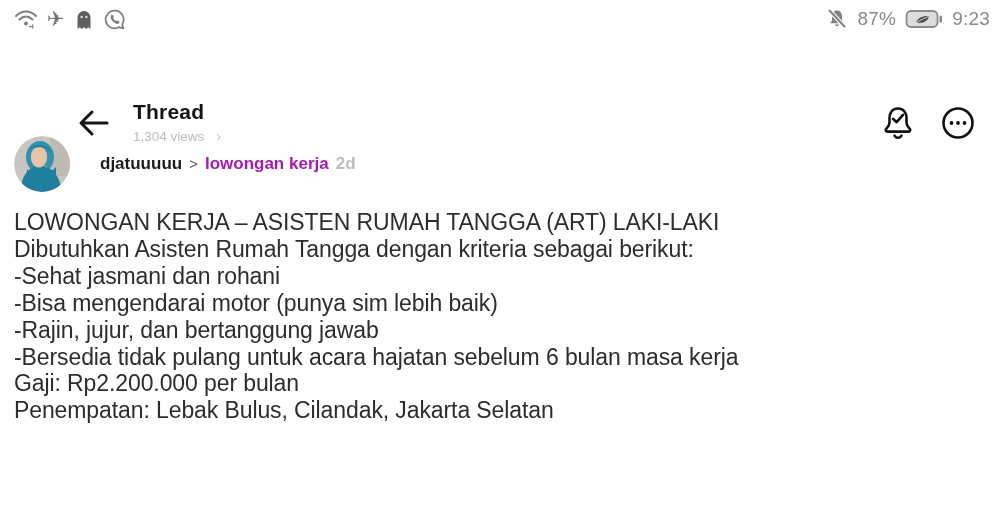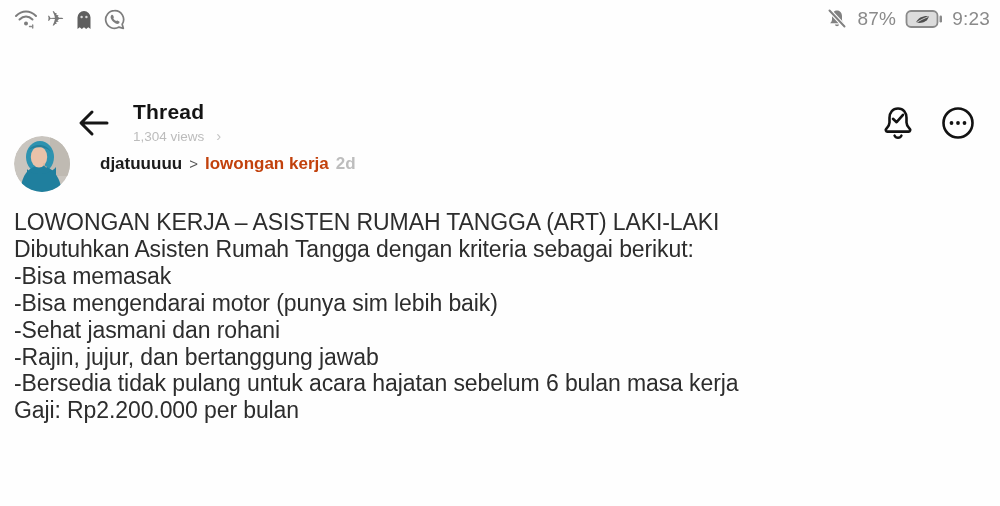--- a/index.html
+++ b/index.html
@@ -31,21 +31,21 @@
   .views-chevron { font-size:15px; color:#c4c4c4; transform:translateY(-1px); }
   .hdr-icons { position:absolute; right:24px; top:56px; display:flex; align-items:center; gap:24px; }
   .hdr-icon { width:36px; height:38px; cursor:pointer; }
 
   
   .author-row { position:absolute; left:14px; top:136px; display:flex; align-items:center; }
   .avatar { width:56px; height:56px; border-radius:50%; overflow:hidden; flex:0 0 auto; }
   .author-text { margin-left:15px; font-size:17px; display:flex; align-items:center; gap:7px; }
   .author-name { font-weight:700; color:#1c1c1c;margin-left:15px; }
   .author-sep { color:#555; font-size:15px; transform:translateY(-1px); }
-  .author-cat { font-weight:700; color:#c2410c; }
+  .author-cat { font-weight:700; color:#a21caf; }
   .author-age { color:#bdbdbd; font-weight:700; }
 
   
   .post-body {
     position:absolute; left:14px; top:209px; width:740px;
     font-size:23px; line-height:26.9px; color:#2d2d2d; letter-spacing:-0.1px;
   }
 </style>
 </head>
 <body>
@@ -148,21 +148,21 @@
       <span class="author-name">djatuuuuu</span>
       <span class="author-sep">&gt;</span>
       <span class="author-cat">lowongan kerja</span>
       <span class="author-age">2d</span>
     </div>
   </div>
 
   <div class="post-body">
       <div class="post-line">LOWONGAN KERJA – ASISTEN RUMAH TANGGA (ART) LAKI-LAKI</div>
       <div class="post-line">Dibutuhkan Asisten Rumah Tangga dengan kriteria sebagai berikut:</div>
-      <div class="post-line">-Bisa memasak</div>
+      <div class="post-line">-Sehat jasmani dan rohani</div>
       <div class="post-line">-Bisa mengendarai motor (punya sim lebih baik)</div>
-      <div class="post-line">-Sehat jasmani dan rohani</div>
       <div class="post-line">-Rajin, jujur, dan bertanggung jawab</div>
       <div class="post-line">-Bersedia tidak pulang untuk acara hajatan sebelum 6 bulan masa kerja</div>
       <div class="post-line">Gaji: Rp2.200.000 per bulan</div>
+      <div class="post-line">Penempatan: Lebak Bulus, Cilandak, Jakarta Selatan</div>
     </div>
 
 </div>
 
 </body></html>

